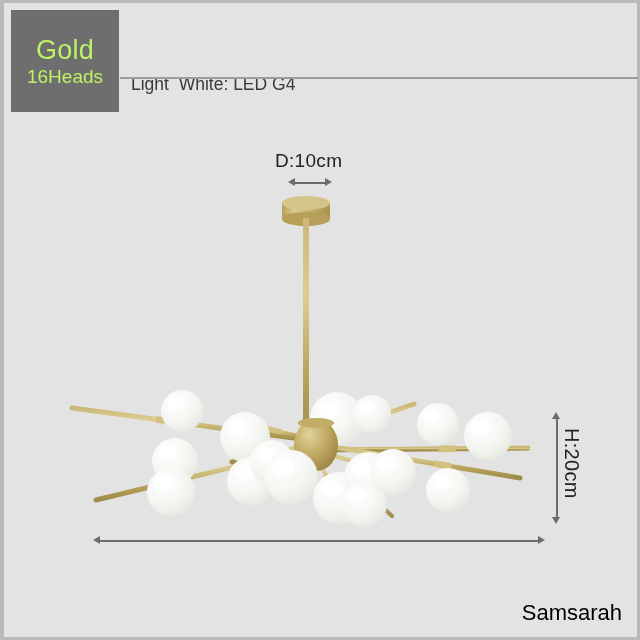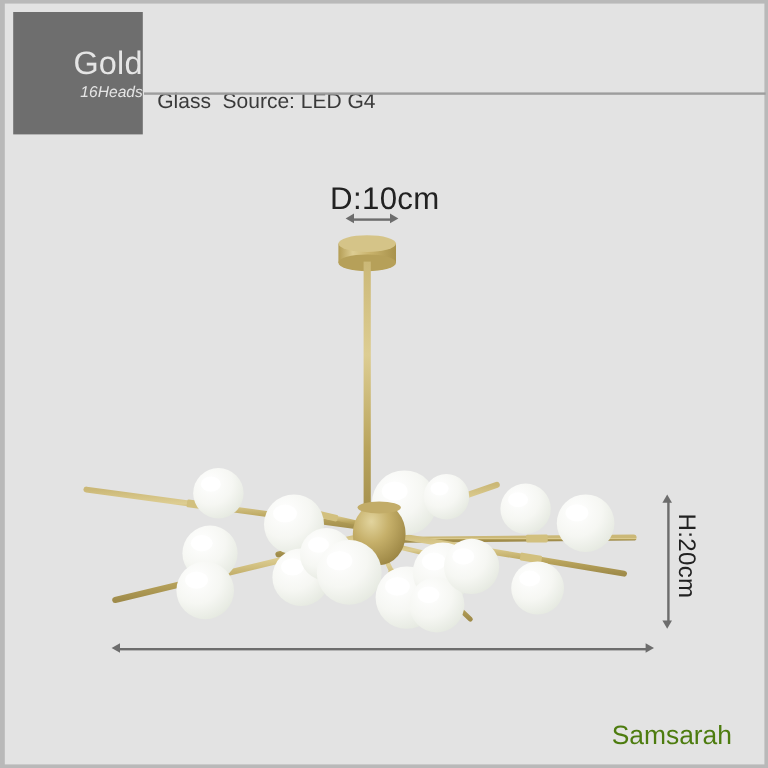--- a/index.html
+++ b/index.html
@@ -20,42 +20,42 @@
   .edge-left{left:0;top:0;width:4px;height:640px;}
   .edge-right{right:0;top:0;width:3px;height:640px;}
   .edge-top{left:0;top:0;width:640px;height:3px;}
   .edge-bottom{left:0;bottom:0;width:640px;height:3px;}
 
   
   .badge{
     position:absolute;left:11px;top:10px;
     width:108px;height:102px;
     background:#6e6e6e;
-    color:#e5e5e5;
+    color:#bef264;
     display:flex;flex-direction:column;
-    align-items:flex-end;justify-content:center;
+    align-items:center;justify-content:center;
     line-height:1.0;
   }
   .badge-title{font-size:27px;letter-spacing:.2px;margin-bottom:3px;}
-  .badge-sub{font-size:13px;font-style:italic;}
+  .badge-sub{font-size:19px;}
 
   .specs{
     position:absolute;left:131px;top:27px;
     color:#3a3a3a;
     font-size:17.5px;
     line-height:1.32;
     white-space:pre;
   }
   .divider{
     position:absolute;left:120px;top:77px;
     width:518px;height:2px;background:#9d9d9d;
   }
 
   
-  .dim-label{position:absolute;color:#222;font-size:26px;letter-spacing:.3px;}
+  .dim-label{position:absolute;color:#222;font-size:19px;letter-spacing:.3px;}
   #dim-top-label{left:275px;top:150px;}
   #dim-bottom-label{left:275px;top:551px;}
   #dim-right-label{
     left:560px;top:428px;
     writing-mode:vertical-rl;
     text-orientation:mixed;
     font-size:20px;
   }
   .arrow-h{position:absolute;height:9px;}
   .arrow-h .bar{position:absolute;left:5px;right:5px;top:4px;height:1.5px;background:#6d6d6d;}
@@ -76,41 +76,41 @@
     border-left:4.5px solid transparent;border-right:4.5px solid transparent;
   }
   .arrow-v .tipT{top:0;border-bottom:7px solid #6d6d6d;}
   .arrow-v .tipB{bottom:0;border-top:7px solid #6d6d6d;}
   #dim-right-arrow{left:552px;top:412px;height:112px;}
 
   
   #fixture{position:absolute;left:0;top:0;width:640px;height:640px;}
 
   .watermark{
-    position:absolute;right:30px;bottom:14px;
-    font-size:22px;color:#4d7c0f;
+    position:absolute;right:18px;bottom:14px;
+    font-size:22px;color:#000000;
   }
 </style>
 </head>
 <body>
 
 <div id="page">
 
   <div class="edge edge-left"></div>
   <div class="edge edge-right"></div>
   <div class="edge edge-top"></div>
   <div class="edge edge-bottom"></div>
 
   <div class="badge">
     <div class="badge-title">Gold</div>
     <div class="badge-sub">16Heads</div>
   </div>
 
   <div class="specs">
-    <div>Glass  Source: LED G4</div>
+    <div>Light  White: LED G4</div>
   </div>
 
   <div class="divider"></div>
 
   <svg id="fixture" viewBox="0 0 640 640">
     <defs>
       <linearGradient id="gRod" x1="0" y1="0" x2="0" y2="1">
         <stop offset="0%" stop-color="#cbb877"></stop>
         <stop offset="35%" stop-color="#ddcd92"></stop>
         <stop offset="70%" stop-color="#b9a45c"></stop>

